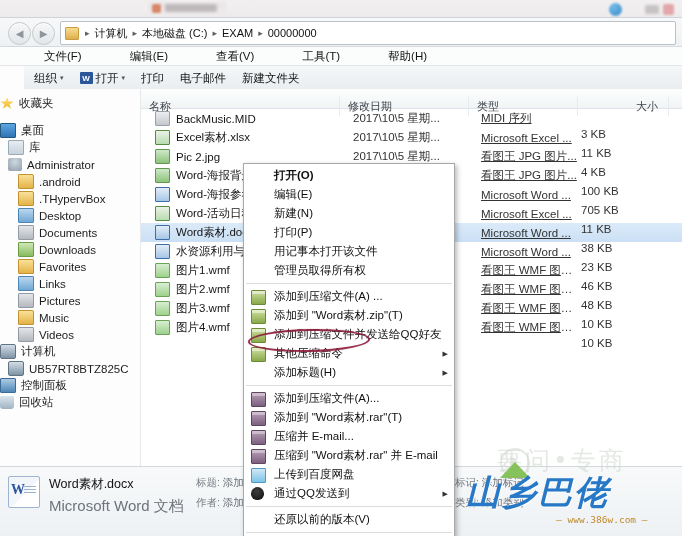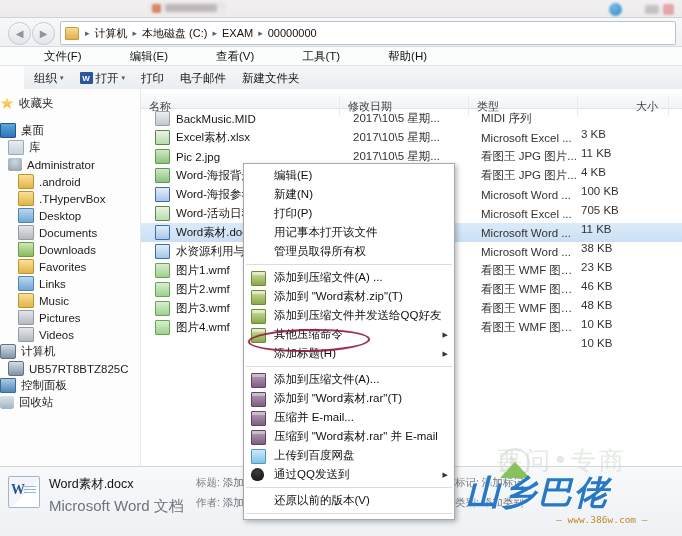--- a/index.html
+++ b/index.html
@@ -152,21 +152,21 @@
   .c-date{width:120px;flex:0 0 120px;}
   .c-type{width:100px;flex:0 0 100px;}
   .c-size{width:72px;flex:0 0 72px;justify-content:flex-end;padding-right:10px;border-right:none;}
   .c-size.cell{padding-left:0;margin-top:31px;}
 
   .frow{display:flex;height:19px;align-items:center;font-size:11.5px;color:#161616;white-space:nowrap;}
   .frow.sel{background:linear-gradient(180deg,#dbeaf9,#cbe0f5);}
   .frow .cell{overflow:hidden;text-overflow:ellipsis;}
   .frow .c-name{display:flex;align-items:center;padding-left:14px;}
   .frow .c-date{padding-left:8px;color:#333;}
-  .frow .c-type{padding-left:8px;color:#333;}
+  .frow .c-type{padding-left:8px;color:#333;text-decoration:underline;}
   .frow .c-size{justify-content:flex-end;padding-right:10px;color:#333;}
   .fico{width:13px;height:13px;margin-right:6px;flex:0 0 auto;border-radius:1px;}
   .fico.mid{background:linear-gradient(180deg,#eceef0,#c3c8ce);border:1px solid #9aa0a7;}
   .fico.xls{background:linear-gradient(180deg,#e9f3e6,#b9dcb0);border:1px solid #57893f;}
   .fico.jpg{background:linear-gradient(180deg,#cfe8c8,#8dc37d);border:1px solid #5f9a4e;}
   .fico.doc{background:linear-gradient(180deg,#e3edf8,#a7c6e6);border:1px solid #3a6ea5;}
   .fico.wmf{background:linear-gradient(180deg,#d8eed2,#9ed18c);border:1px solid #6aa257;}
 
   
   .ctxmenu{
@@ -374,26 +374,26 @@
           </div>
           <div class="nav-row indent2">
             <span class="ico ico-folder"></span>
             <span>Favorites</span>
           </div>
           <div class="nav-row indent2">
             <span class="ico ico-folder-blue"></span>
             <span>Links</span>
           </div>
           <div class="nav-row indent2">
+            <span class="ico ico-folder-gry"></span>
+            <span>Pictures</span>
+          </div>
+          <div class="nav-row indent2">
             <span class="ico ico-folder"></span>
             <span>Music</span>
-          </div>
-          <div class="nav-row indent2">
-            <span class="ico ico-folder-gry"></span>
-            <span>Pictures</span>
           </div>
           <div class="nav-row indent2">
             <span class="ico ico-folder-gry"></span>
             <span>Videos</span>
           </div>
           <div class="nav-row indent0">
             <span class="ico ico-pc"></span>
             <span>计算机</span>
           </div>
           <div class="nav-row indent1">
@@ -555,20 +555,23 @@
         </div>
         <div>
           <span class="det-k">类别:</span>
           <span>添加类别</span>
         </div>
       </div>
     </div>
   </div>
 
   <div class="ctxmenu" id="ctxMenu">
+      <div class="mi bold">
+        <span>打开(O)</span>
+      </div>
       <div class="mi">
         <span>编辑(E)</span>
       </div>
       <div class="mi">
         <span>新建(N)</span>
       </div>
       <div class="mi">
         <span>打印(P)</span>
       </div>
       <div class="mi">

